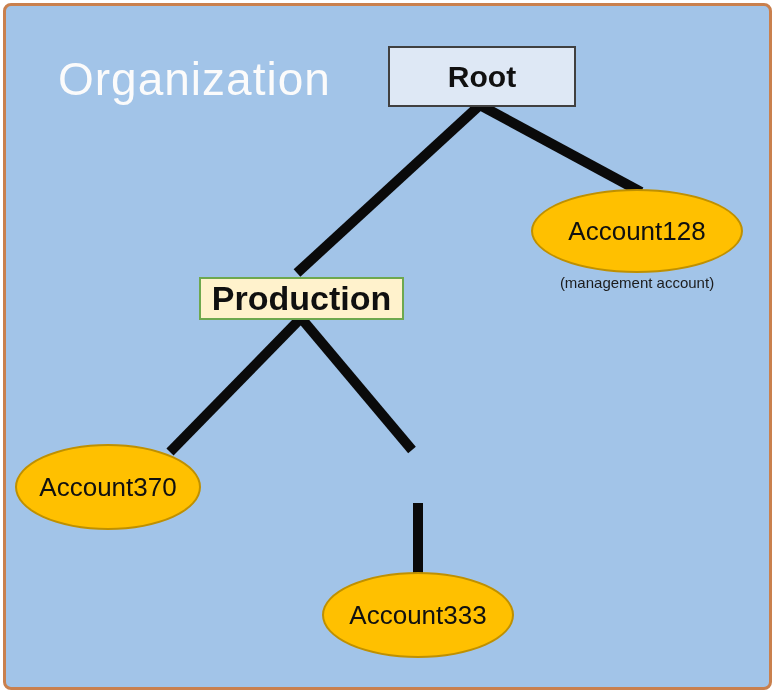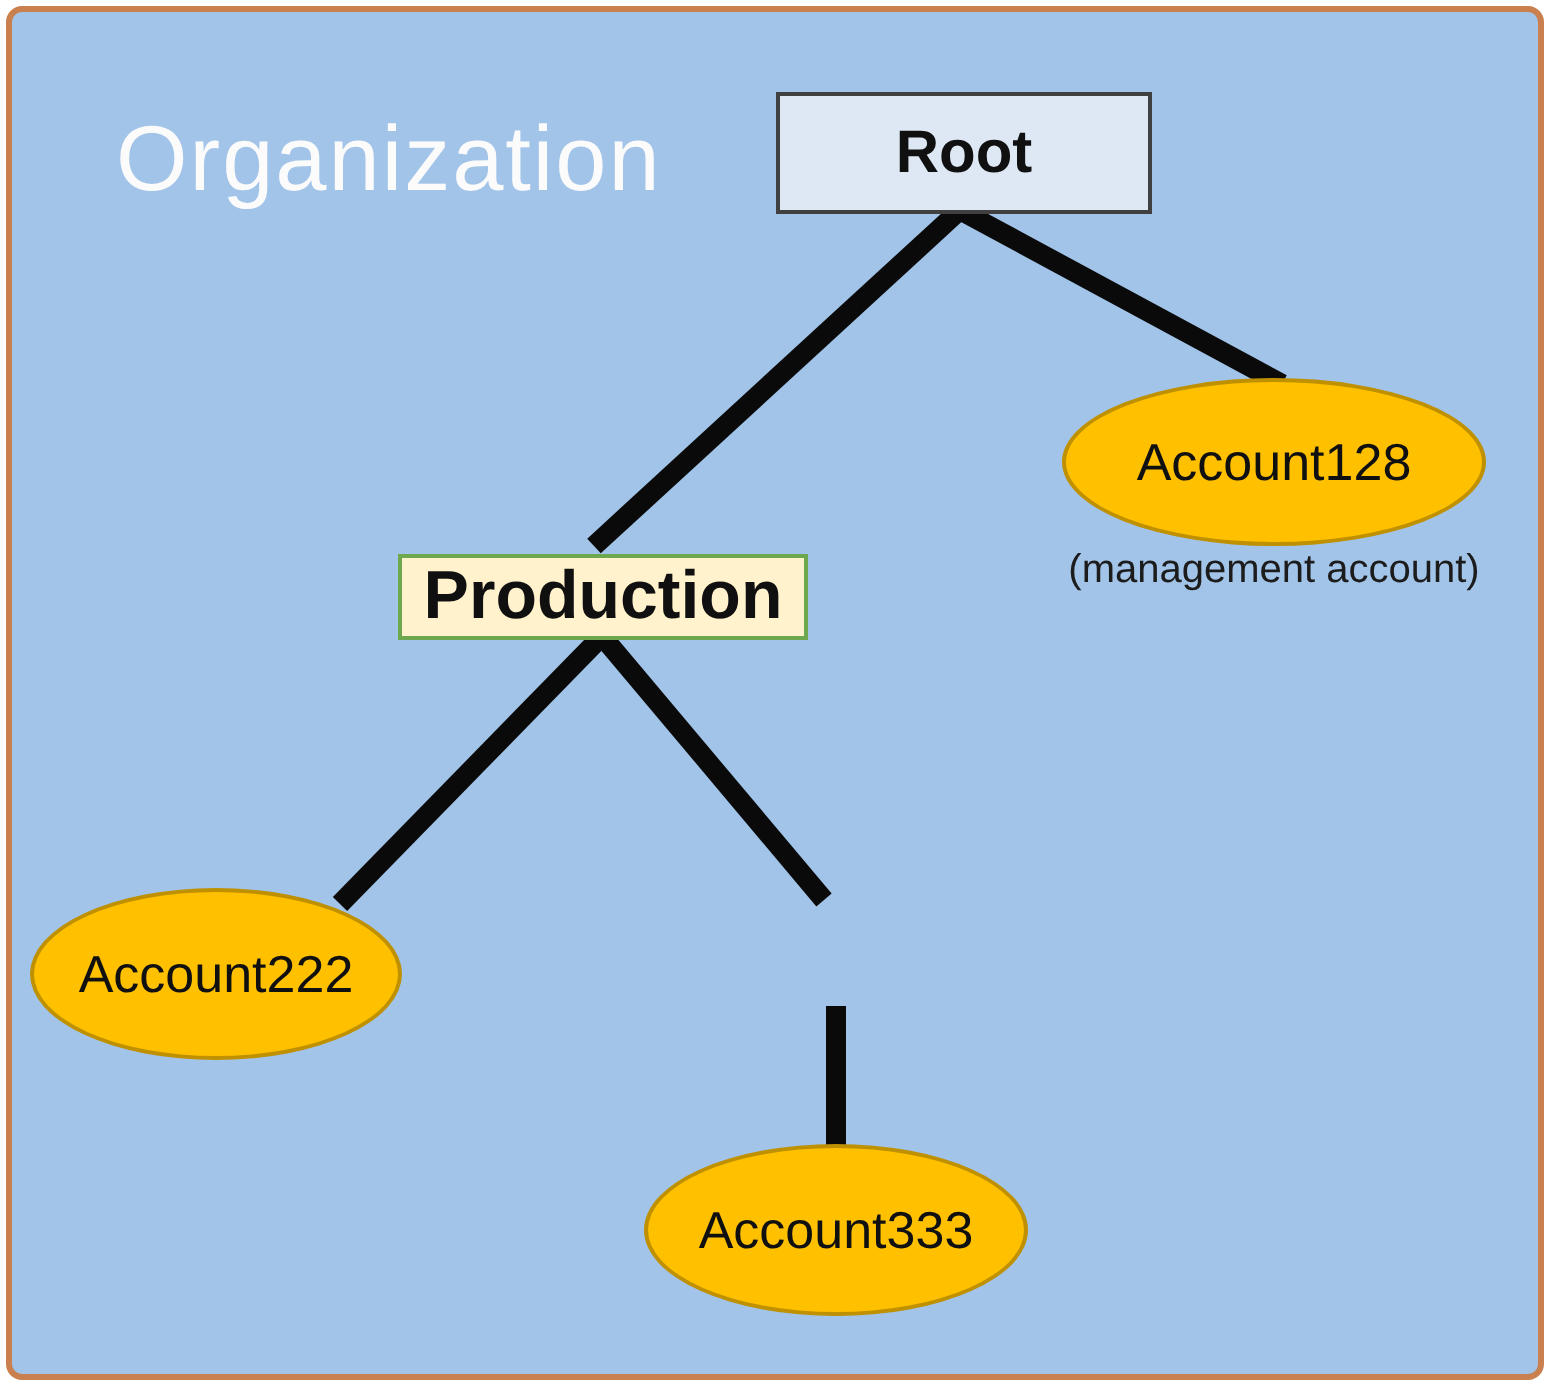--- a/index.html
+++ b/index.html
@@ -77,21 +77,21 @@
   .node-acc111    { left: 531px; top: 189px; width: 212px; height: 84px; }
   .node-acc222    { left: 15px;  top: 444px; width: 186px; height: 86px; }
   .node-acc333    { left: 322px; top: 572px; width: 192px; height: 86px; }
   .mgmt-note {
     position: absolute;
     z-index: 2;
     left: 507px;
     top: 274px;
     width: 260px;
     text-align: center;
-    font-size: 20px;
+    font-size: 15px;
     color: #1c1c1c;
   }
 </style>
 </head>
 <body>
 
 <div class="canvas">
   <div class="org-container">
     <div class="org-title">Organization</div>
   </div>
@@ -114,21 +114,21 @@
   </div>
 
   <div class="mgmt-note">(management account)</div>
 
   <div class="node ou-box node-prod">
     <span>Production</span>
   </div>
 
   <div class="node account-ellipse node-acc222">
     <span>Account</span>
-    <span>222</span>
+    <span>370</span>
   </div>
 
 
   <div class="node account-ellipse node-acc333">
     <span>Account</span>
     <span>333</span>
   </div>
 </div>
 
 </body></html>

